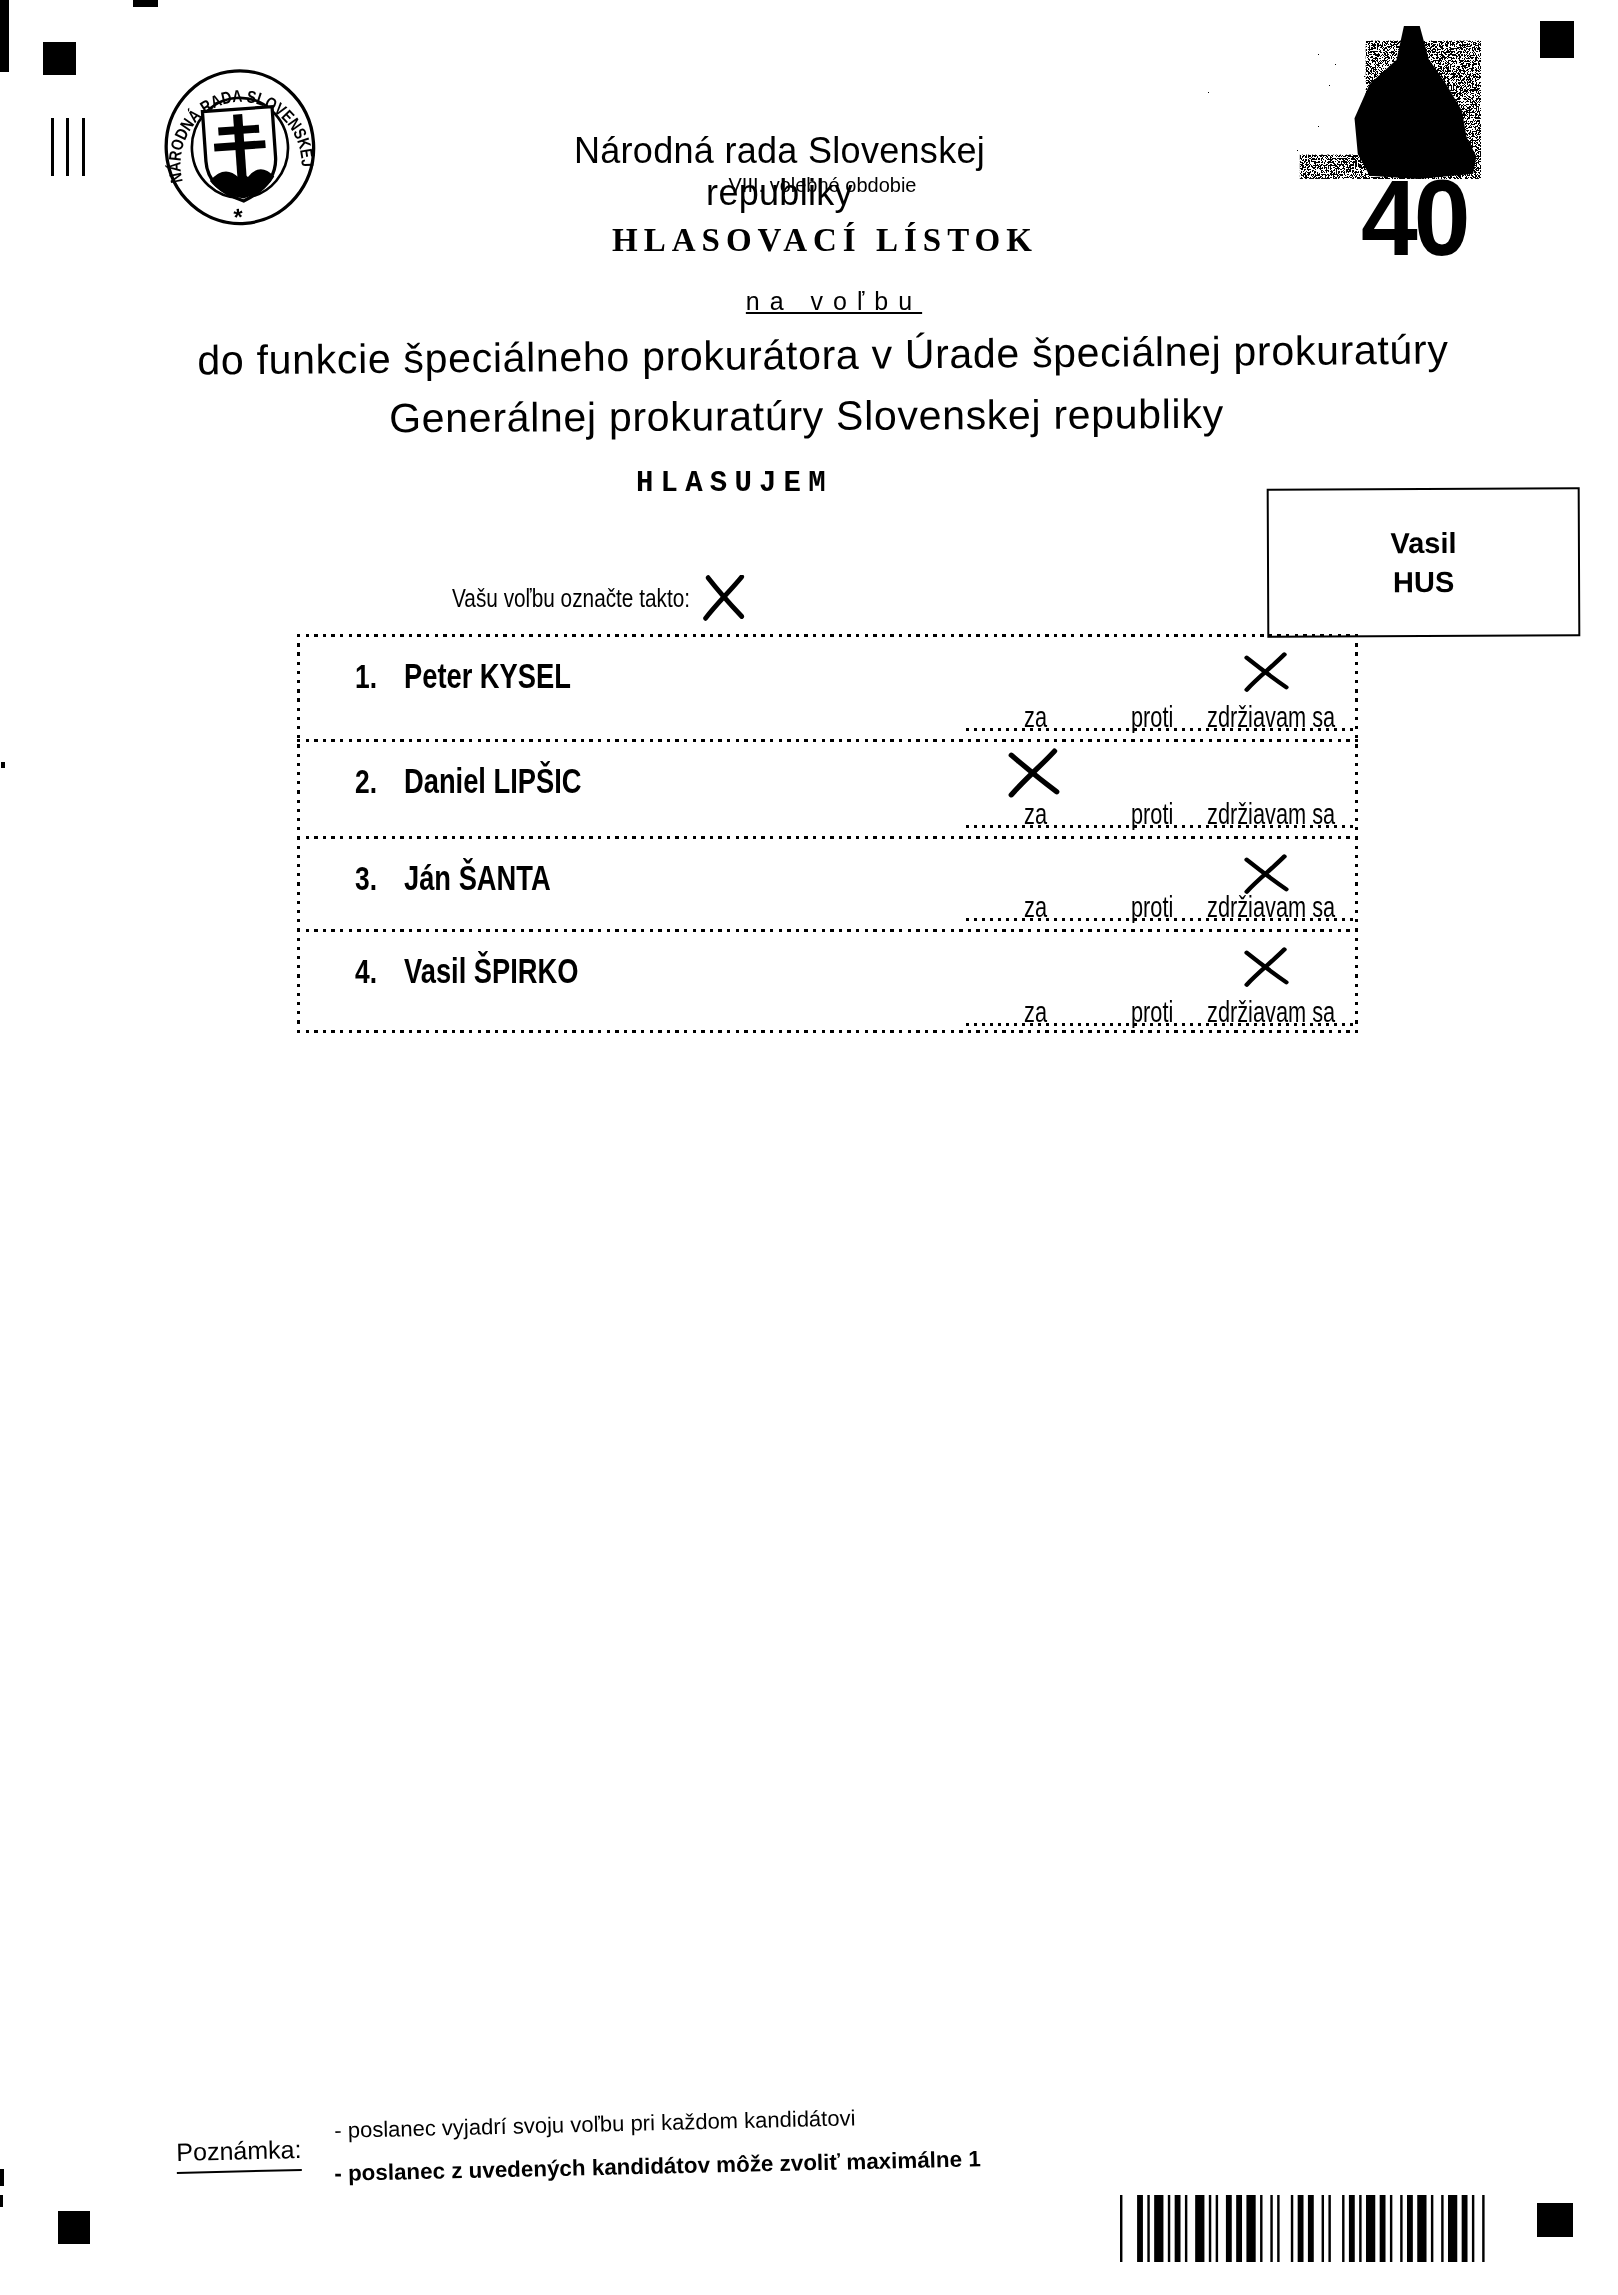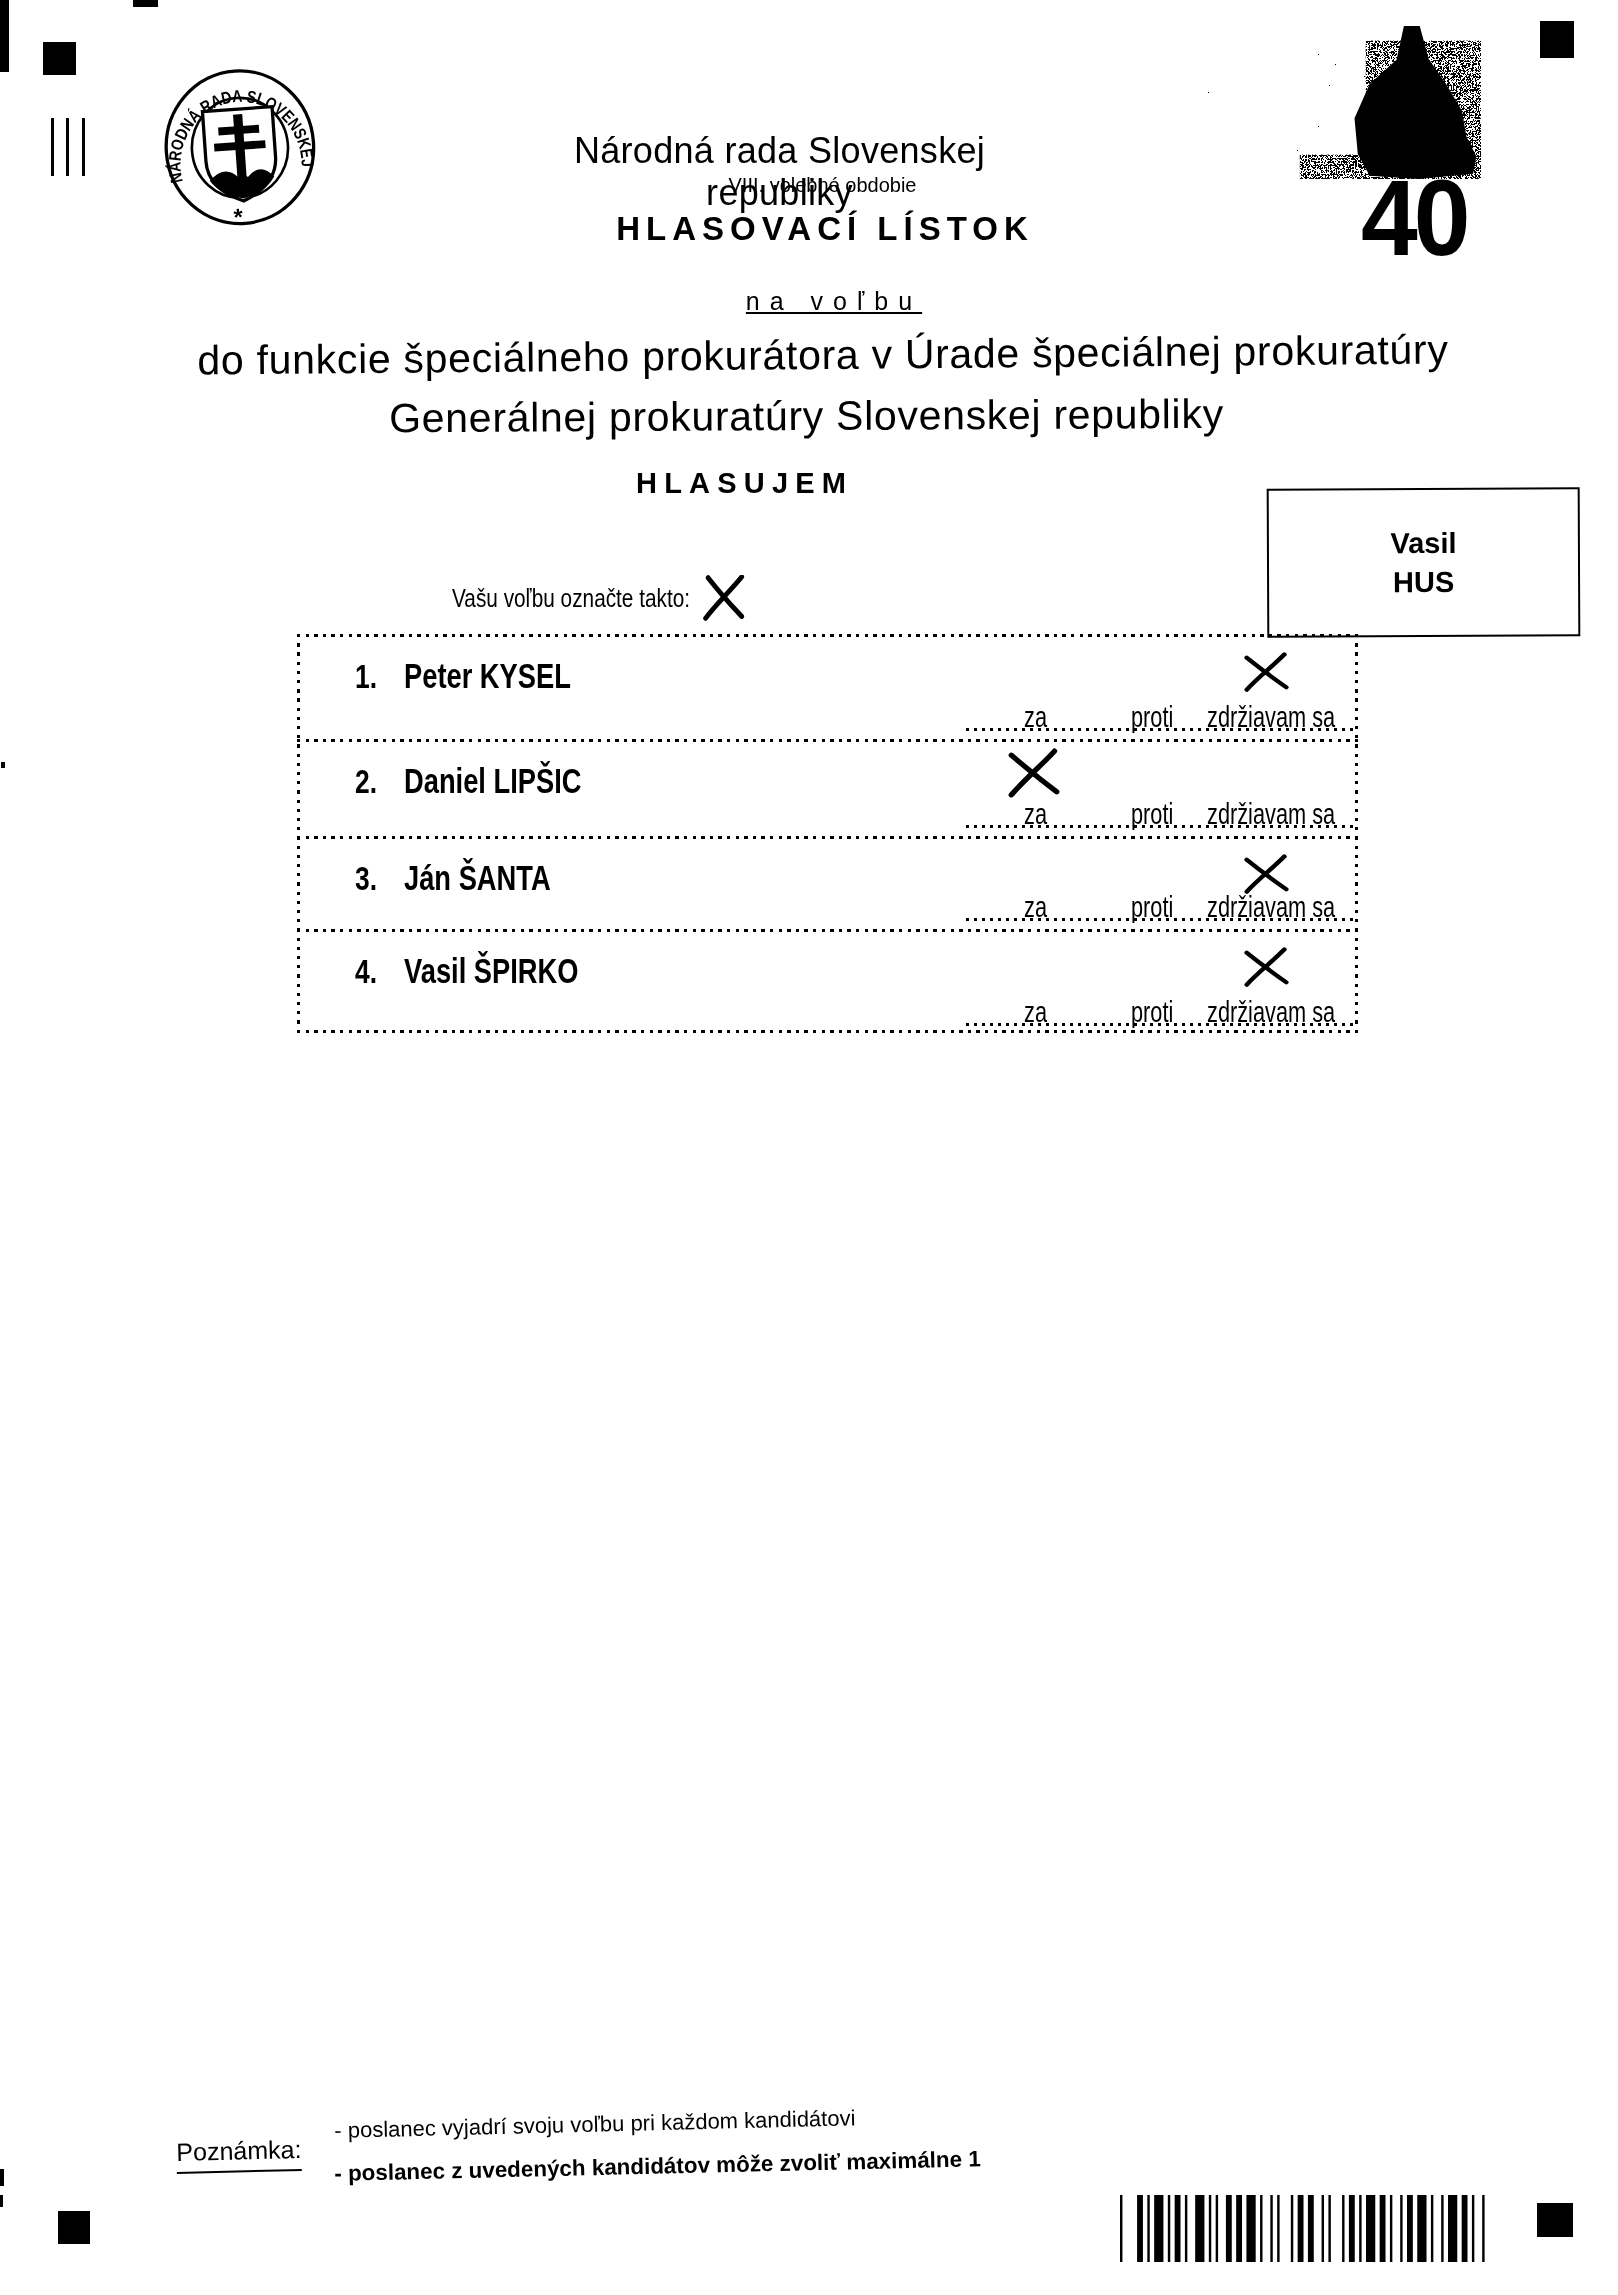--- a/index.html
+++ b/index.html
@@ -13,25 +13,25 @@
   
   .blackrect{position:absolute;background:#000;}
   
   .dot-h{position:absolute;height:3.3px;
     background-image:repeating-linear-gradient(90deg,#000 0 3.3px,transparent 3.3px 8.6px);}
   .dot-v{position:absolute;width:3.3px;
     background-image:repeating-linear-gradient(180deg,#000 0 3.3px,transparent 3.3px 9.2px);}
   
   .org{left:500px;top:130px;width:559px;text-align:center;font-size:36px;letter-spacing:0.3px;}
   .term{left:714px;top:174px;width:217px;text-align:center;font-size:20px;}
-  .doctitle{left:588px;top:210px;width:474px;text-align:center;font-size:33px;font-weight:bold;letter-spacing:6px;white-space:nowrap;}
+  .doctitle{left:588px;top:222px;width:474px;text-align:center;font-size:33px;font-weight:bold;letter-spacing:6px;white-space:nowrap;font-family:Liberation Serif, serif;}
   .subtitle{left:732px;top:287px;width:204px;text-align:center;font-size:25px;letter-spacing:10px;white-space:nowrap;text-decoration:underline;}
   .posline1{left:178px;top:332px;width:1290px;text-align:center;font-size:41px;letter-spacing:0.7px;white-space:nowrap;transform:rotate(-0.5deg);}
   .posline2{left:369px;top:393px;width:875px;text-align:center;font-size:41px;letter-spacing:0.7px;white-space:nowrap;transform:rotate(-0.3deg);}
-  .heading{left:636px;top:467px;font-size:29px;font-weight:bold;letter-spacing:7.2px;white-space:nowrap;}
+  .heading{left:636px;top:467px;font-size:29px;font-weight:bold;letter-spacing:7.2px;white-space:nowrap;font-family:Liberation Mono, monospace;}
   .ballot-no{left:1361px;top:165px;font-size:102px;font-weight:bold;letter-spacing:-4px;line-height:1;transform:scaleY(1.05);transform-origin:top left;}
   
   .voterbox{left:1267px;top:488px;width:309px;height:145px;border:2.6px solid #000;
     display:flex;flex-direction:column;justify-content:center;align-items:center;
     font-size:29px;font-weight:bold;line-height:1.32;transform:rotate(-0.25deg);}
   .instruction{left:452px;top:583px;font-size:26px;transform:scaleX(0.8);transform-origin:left top;white-space:nowrap;}
   
   .cand-table{left:297px;top:634px;width:1061px;height:399px;}
   .cand-row{position:absolute;left:0;width:1061px;}
   .cand-num{position:absolute;left:58px;top:24px;font-size:33px;font-weight:bold;transform:scaleX(0.8);transform-origin:left top;}

